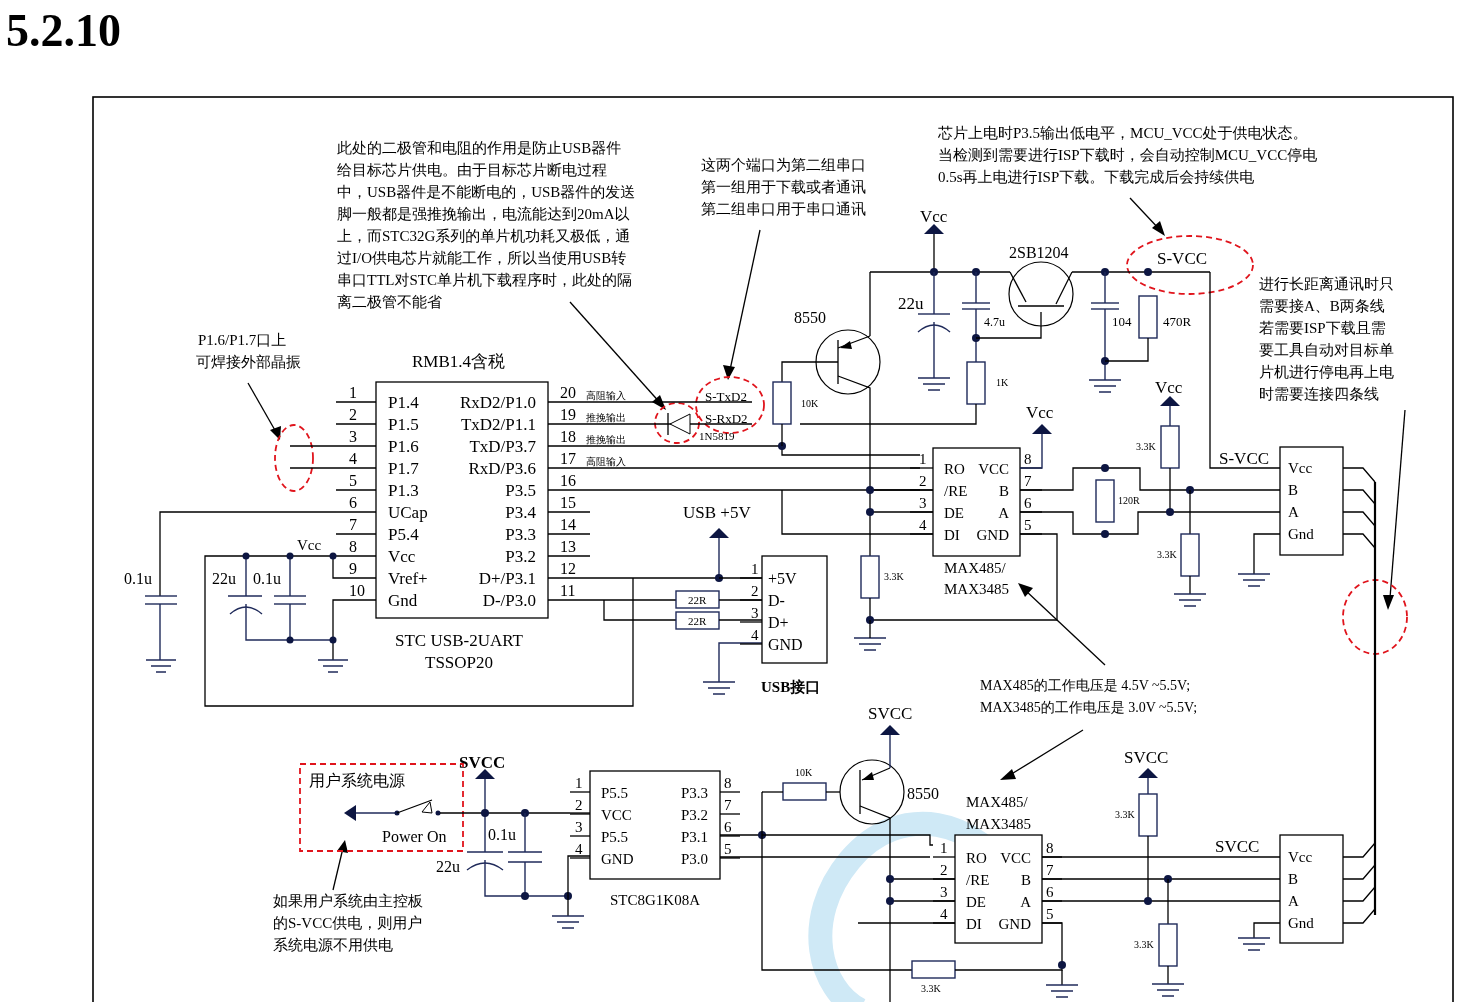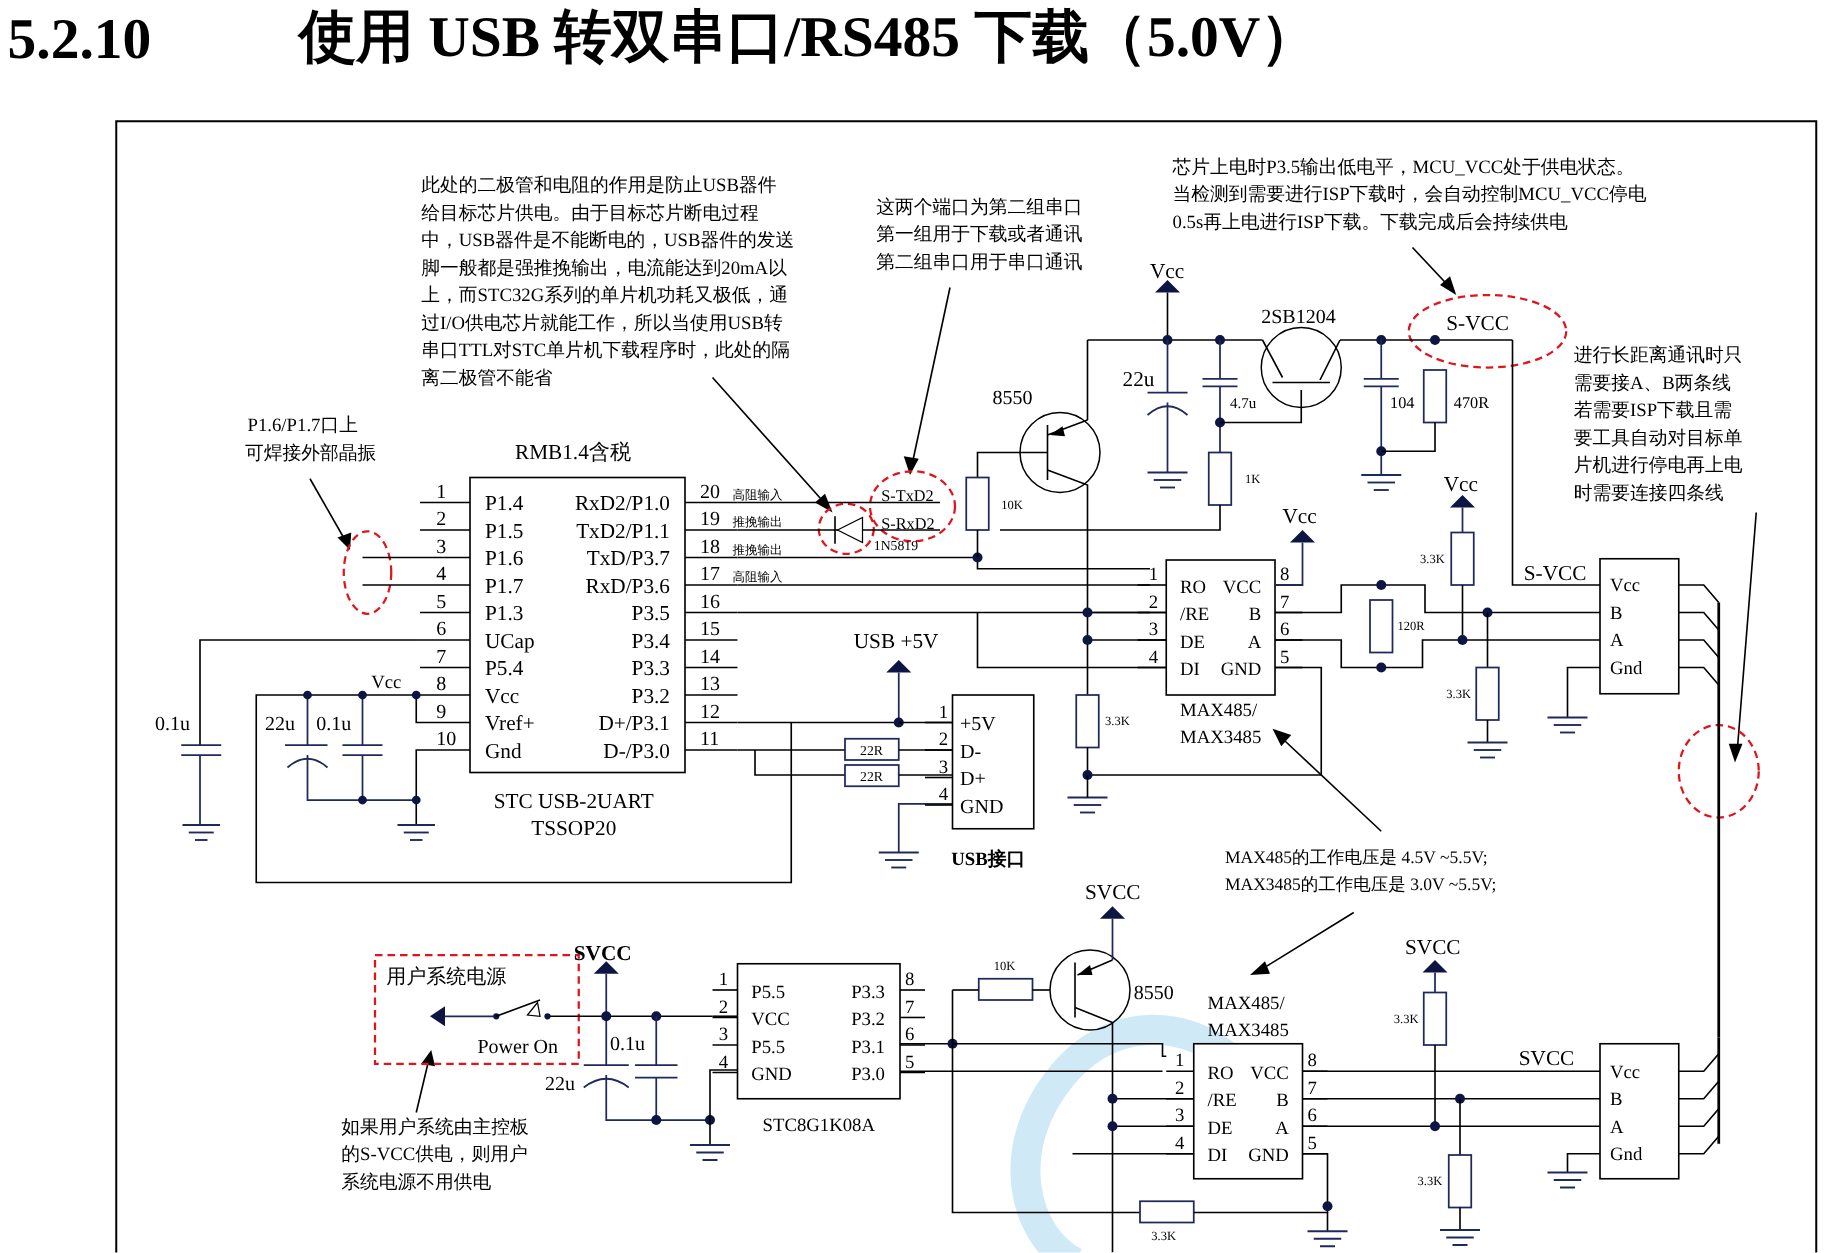--- a/index.html
+++ b/index.html
@@ -1,37 +1,36 @@
 <!DOCTYPE html>
 <html><head>
 <meta charset="utf-8">
 <style>
   html,body{margin:0;padding:0;background:#fff;}
   body{width:1461px;height:1002px;position:relative;overflow:hidden;font-family:"Liberation Serif","DejaVu Serif",serif;color:#000;}
   .heading{position:absolute;left:6px;top:0;height:60px;display:flex;align-items:center;font-weight:bold;font-size:46px;font-family:"Liberation Serif",serif;white-space:nowrap;}
-  .heading .num{margin-right:118px;}
+  .heading .num{margin-right:47px;}
   #sch{position:absolute;left:0;top:0;}
   #sch text{font-family:"Liberation Serif","DejaVu Serif",serif;}
   .cn{font-family:"DejaVu Sans","Liberation Sans",sans-serif;}
   .mono{font-family:"Liberation Mono","DejaVu Sans Mono",monospace;}
   .w{stroke:#000;stroke-width:1.3;fill:none;}
   .wb{stroke:#1f2a5a;stroke-width:1.4;fill:none;}
   .box{stroke:#000;stroke-width:1.3;fill:#fff;}
   .res{stroke:#1f2a5a;stroke-width:1.4;fill:#fff;}
   .dot{fill:#0d1642;}
   .red{stroke:#e0141c;stroke-width:1.8;fill:none;stroke-dasharray:6 4;}
   .arrow{fill:#000;}
   .gnd{stroke:#1f2a5a;stroke-width:1.5;}
 </style>
 </head>
 <body>
 
 <div class="heading">
   <span class="num">5.2.10</span>
-  <span>使用 USB 转双串口/RS485 下载（5.0V）</span>
 </div>
 
 <svg id="sch" width="1461" height="1002" viewBox="0 0 1461 1002">
 
   <path d="M 1010 880 C 980 820, 900 800, 850 860 C 800 920, 820 990, 860 1010" stroke="#cfe9f6" stroke-width="24" fill="none"></path>
 
   <rect x="93" y="97" width="1360" height="920" fill="none" stroke="#000" stroke-width="1.6"></rect>
 
   <g class="cn" font-size="15">
     <text x="337" y="153">此处的二极管和电阻的作用是防止USB器件</text>

